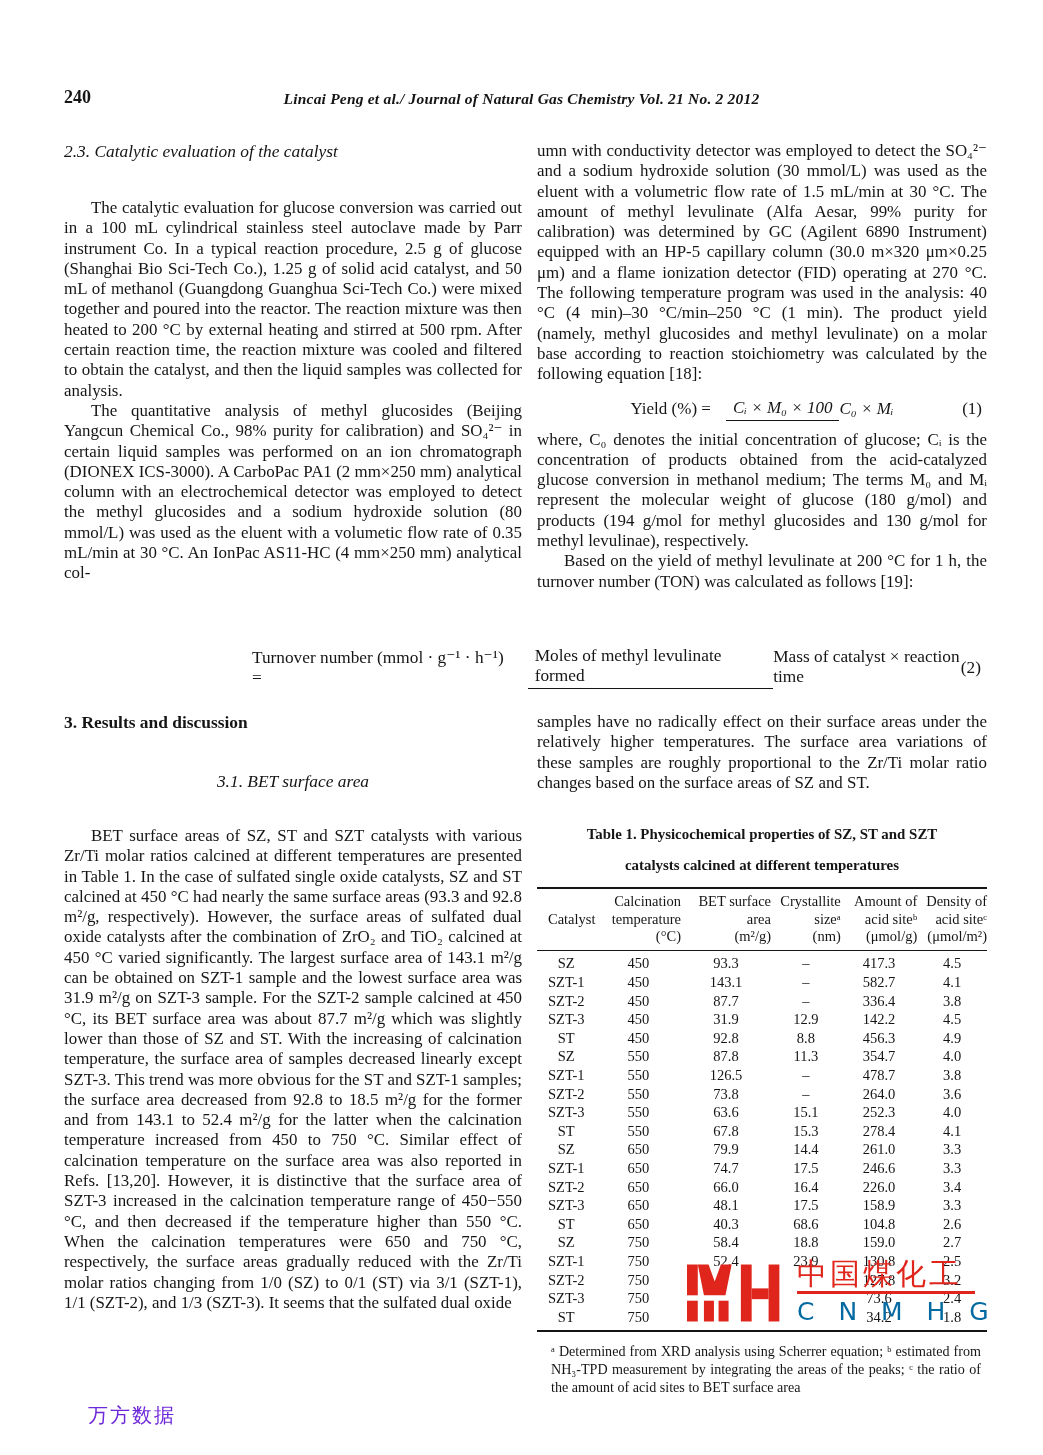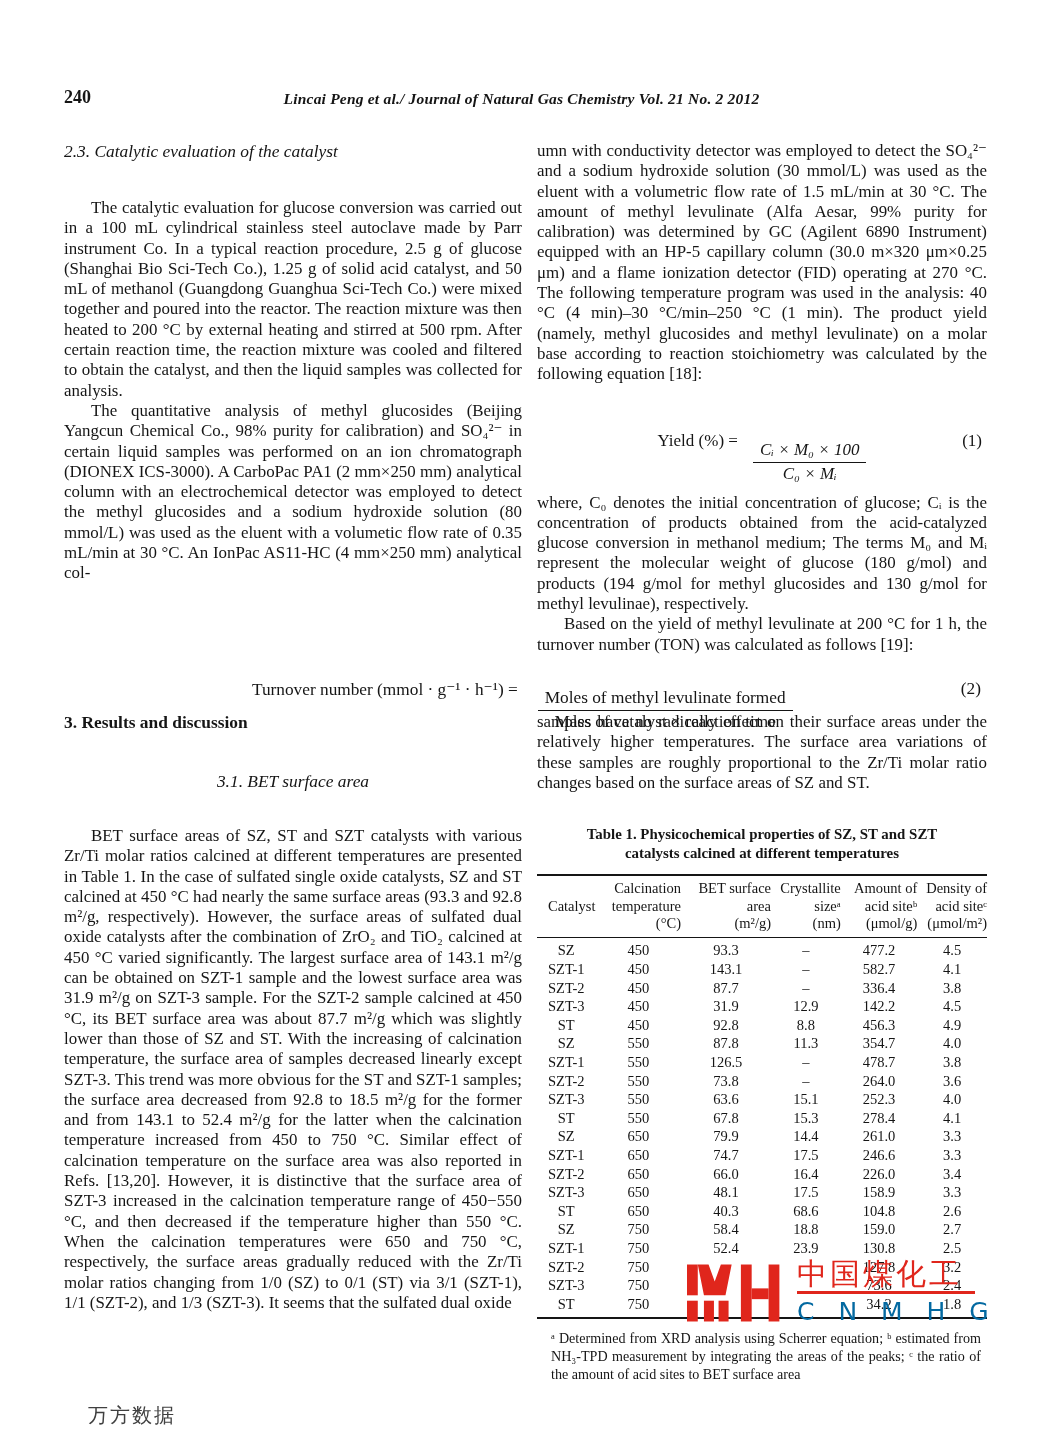--- a/index.html
+++ b/index.html
@@ -12,46 +12,46 @@
   .colR{position:absolute;left:537px;width:450px;}
   .topBand{top:141px;}
   .botBand{top:712px;}
   .body-text{font-size:16.9px;line-height:20.3px;text-align:justify;margin:0;}
   .ind{text-indent:27px;}
   .h-ital{font-size:17.4px;font-style:italic;font-weight:normal;margin:0 0 36px 0;}
   .h-bold{font-size:17.4px;font-weight:bold;margin:0 0 38px 0;}
   .h-ital2{font-size:17.4px;font-style:italic;font-weight:normal;margin:0 0 34px 0;text-align:center;}
   .equation{position:relative;display:flex;align-items:center;justify-content:center;
             gap:15px;margin:13px 0 9px 0;font-size:17px;}
-  .frac{display:inline-flex;flex-direction:column;align-items:center;margin-top:42px;}
+  .frac{display:inline-flex;}
   .frac-ital{font-style:italic;}
   .frac .num{border-bottom:1.4px solid #151515;padding:0 7px 2px 7px;}
   .frac .den{padding-top:1px;}
   .eq-label{position:absolute;right:5px;top:50%;transform:translateY(-50%);font-style:normal;}
   .eq2{position:absolute;left:64px;top:646px;width:922px;font-size:17.3px;}
   .eq2-body{display:flex;align-items:center;gap:20px;padding-left:188px;}
   .tbl{margin-top:32px;}
-  .tbl-title{text-align:center;font-weight:bold;font-size:14.9px;line-height:19px;margin:0;}
+  .tbl-title{text-align:center;font-weight:bold;font-size:14.9px;line-height:19px;margin:12px;}
   .tbl-wrap{margin-top:11px;border-top:2.4px solid #151515;border-bottom:2.2px solid #151515;}
   .t-head-row{display:grid;grid-template-columns:13% 19% 20% 15.5% 17% 15.5%;
               border-bottom:1.6px solid #151515;padding:4px 0 5px 0;align-items:center;}
   .t-head-cell{text-align:right;font-size:14.5px;line-height:17.4px;}
   .t-body{padding:3px 0 4px 0;}
   .t-row{display:grid;grid-template-columns:13% 19% 20% 15.5% 17% 15.5%;}
   .t-cell{text-align:center;font-size:14.5px;line-height:18.6px;white-space:nowrap;}
   .tbl-foot{margin-top:11px;font-size:14.1px;line-height:17.8px;text-align:justify;padding:0 6px 0 14px;}
   .wm{position:absolute;left:642px;top:1256px;display:flex;align-items:flex-start;gap:13px;margin-left:45px;}
   .wm-text{display:flex;flex-direction:column;}
   .wm-cn{font-family:"DejaVu Sans","Liberation Sans",sans-serif;font-size:30px;line-height:35px;
          color:#e0261c;letter-spacing:3px;white-space:nowrap;}
   .wm-rule{height:3px;background:#e0261c;width:178px;margin:0 0 3px 0;}
   .wm-en{font-family:"DejaVu Sans","Liberation Sans",sans-serif;font-size:25px;line-height:29px;
          color:#0369a1;letter-spacing:8px;white-space:nowrap;}
   .wf{position:absolute;left:88px;top:1402px;font-family:Liberation Sans, sans-serif;
-      font-size:20px;color:#404040;letter-spacing:2px;}
+      font-size:20px;color:#6d28d9;letter-spacing:2px;}
 </style>
 </head>
 <body>
 
 <div class="page">
 
   <div class="pg-num">240</div>
   <div class="running">Lincai Peng et al./ Journal of Natural Gas Chemistry Vol. 21 No. 2 2012</div>
 
   <div class="colL topBand">
@@ -129,21 +129,21 @@
               <div>acid siteᶜ</div>
               <div>(μmol/m²)</div>
             </div>
           </div>
         <div class="t-body">
             <div class="t-row">
               <div class="t-cell">SZ</div>
               <div class="t-cell">450</div>
               <div class="t-cell">93.3</div>
               <div class="t-cell">–</div>
-              <div class="t-cell">477.2</div>
+              <div class="t-cell">417.3</div>
               <div class="t-cell">4.5</div>
             </div>
             <div class="t-row">
               <div class="t-cell">SZT-1</div>
               <div class="t-cell">450</div>
               <div class="t-cell">143.1</div>
               <div class="t-cell">–</div>
               <div class="t-cell">582.7</div>
               <div class="t-cell">4.1</div>
             </div>

